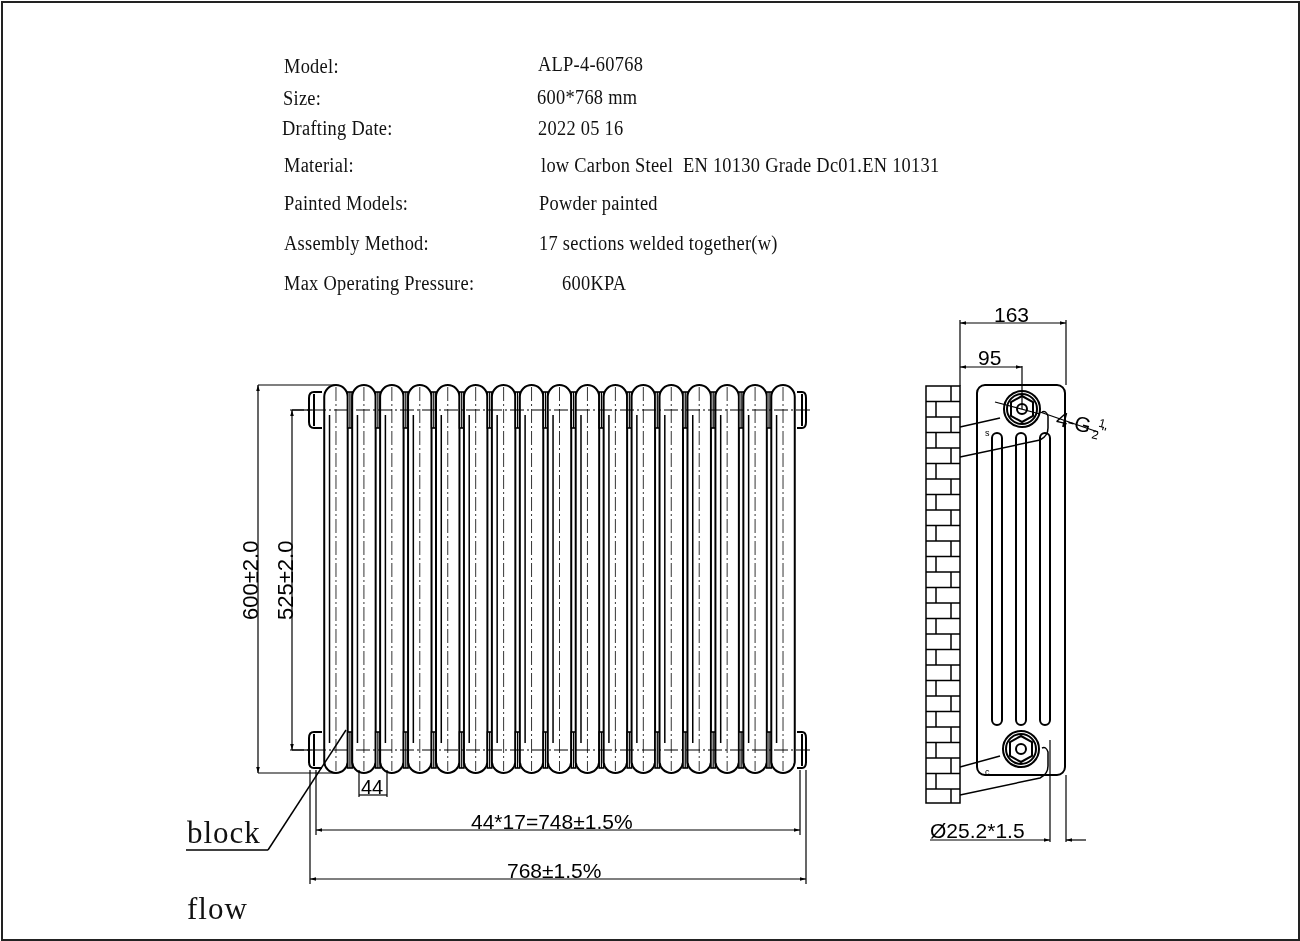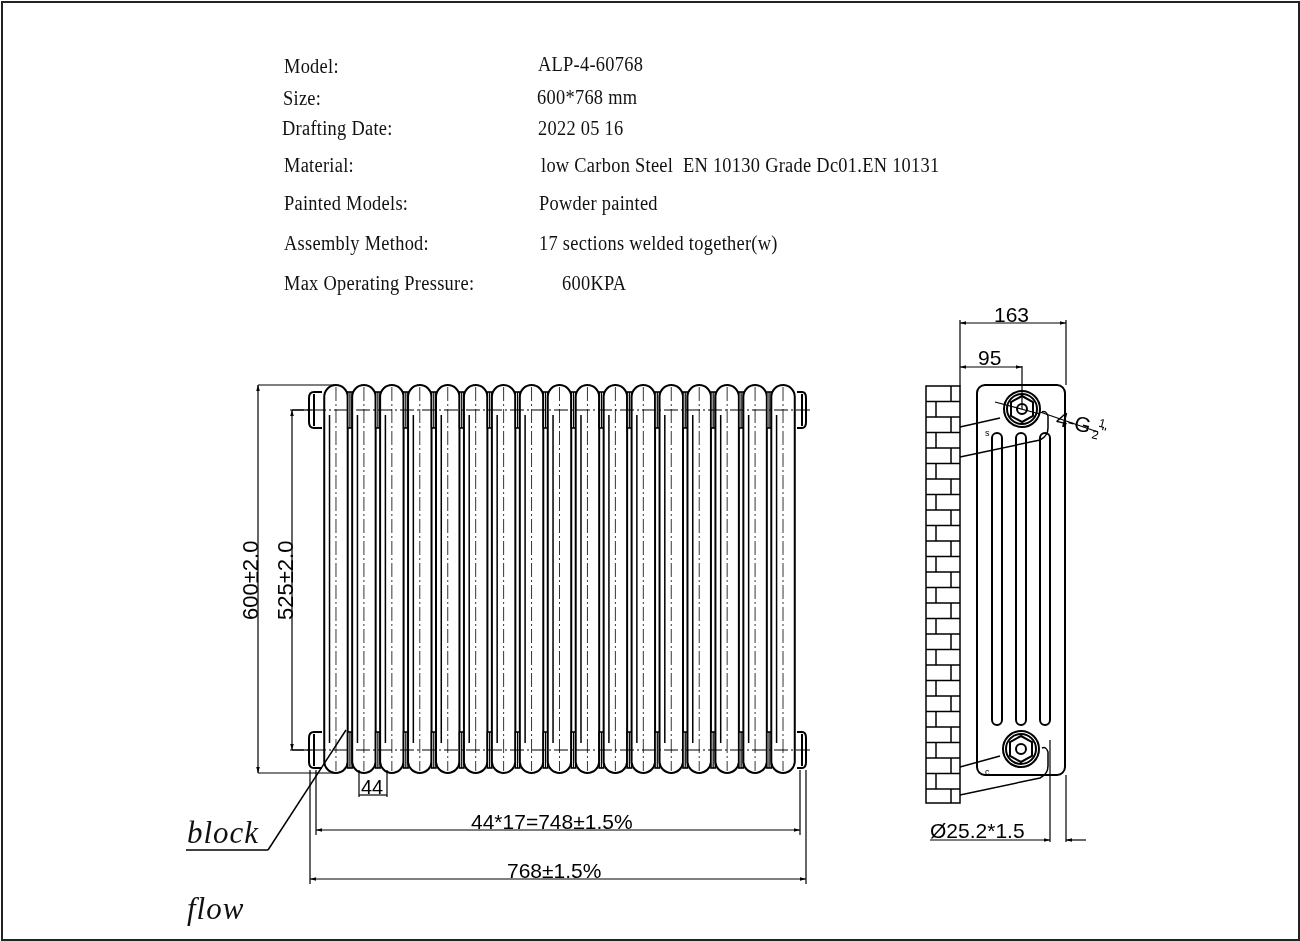--- a/index.html
+++ b/index.html
@@ -1,20 +1,20 @@
 <!DOCTYPE html>
 <html><head>
 <meta charset="utf-8">
 <style>
   html, body { margin: 0; padding: 0; background: #ffffff; }
   body { width: 1300px; height: 941px; position: relative; overflow: hidden; }
   .frame { position: absolute; left: 1px; top: 1px; width: 1295px; height: 936px; border: 2px solid #222; box-sizing: content-box; background: #fff; }
   .spec { position: absolute; font-family: "Liberation Serif", "DejaVu Serif", serif; font-size: 20px; color: #111; white-space: pre; transform: scaleX(0.92); transform-origin: left top; letter-spacing: 0.3px; }
   .dim { font-family: "Liberation Sans", "DejaVu Sans", sans-serif; fill: #000; }
-  .serif-label { position: absolute; font-family: "Liberation Serif", "DejaVu Serif", serif; font-size: 31px; color: #111; letter-spacing: 1px; font-style: italic; }
+  .serif-label { position: absolute; font-family: "Liberation Serif", "DejaVu Serif", serif; font-size: 31px; color: #111; letter-spacing: 1px; }
   svg { position: absolute; left: 0; top: 0; }
 </style>
 </head>
 <body>
 
 <div class="frame"></div>
 
 <div class="spec" style="left:284px; top:55px;">Model:</div>
 <div class="spec" style="left:538px; top:53px;">ALP-4-60768</div>
 <div class="spec" style="left:283px; top:87px;">Size:</div>

